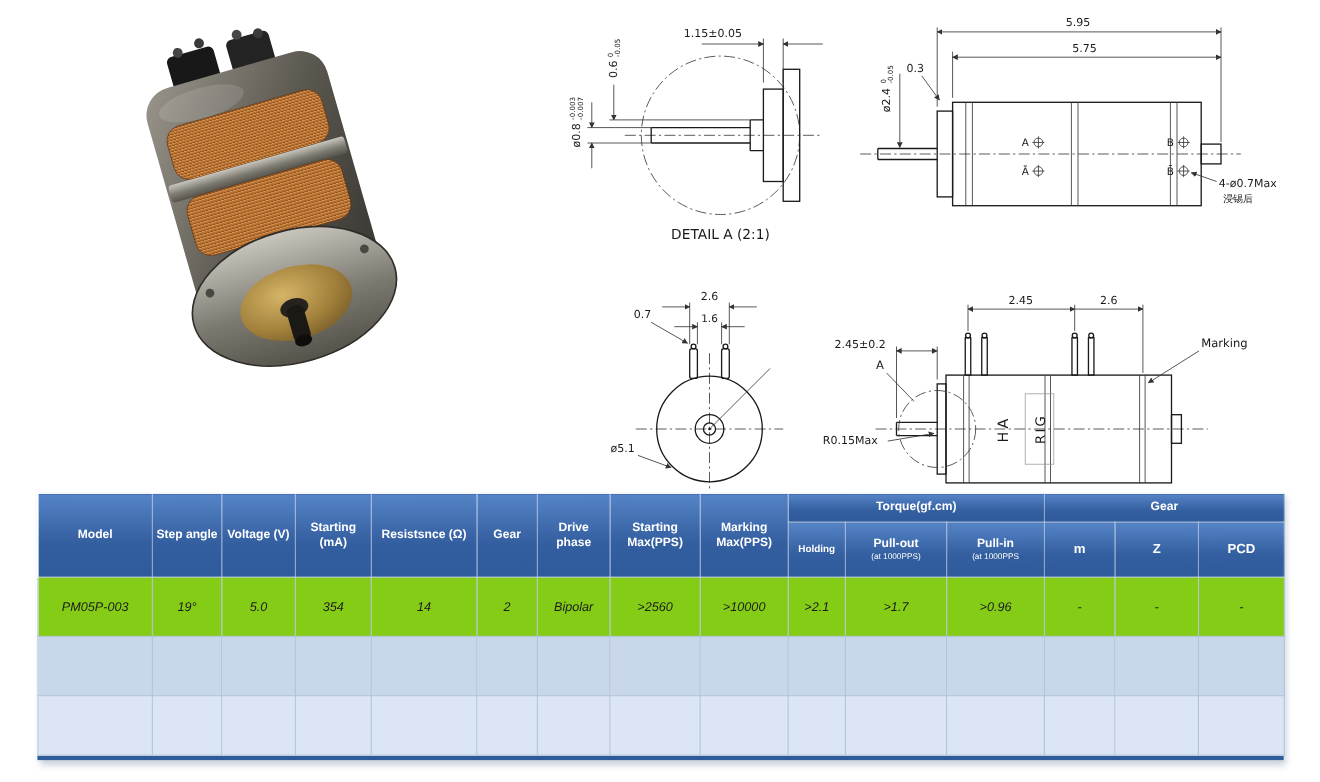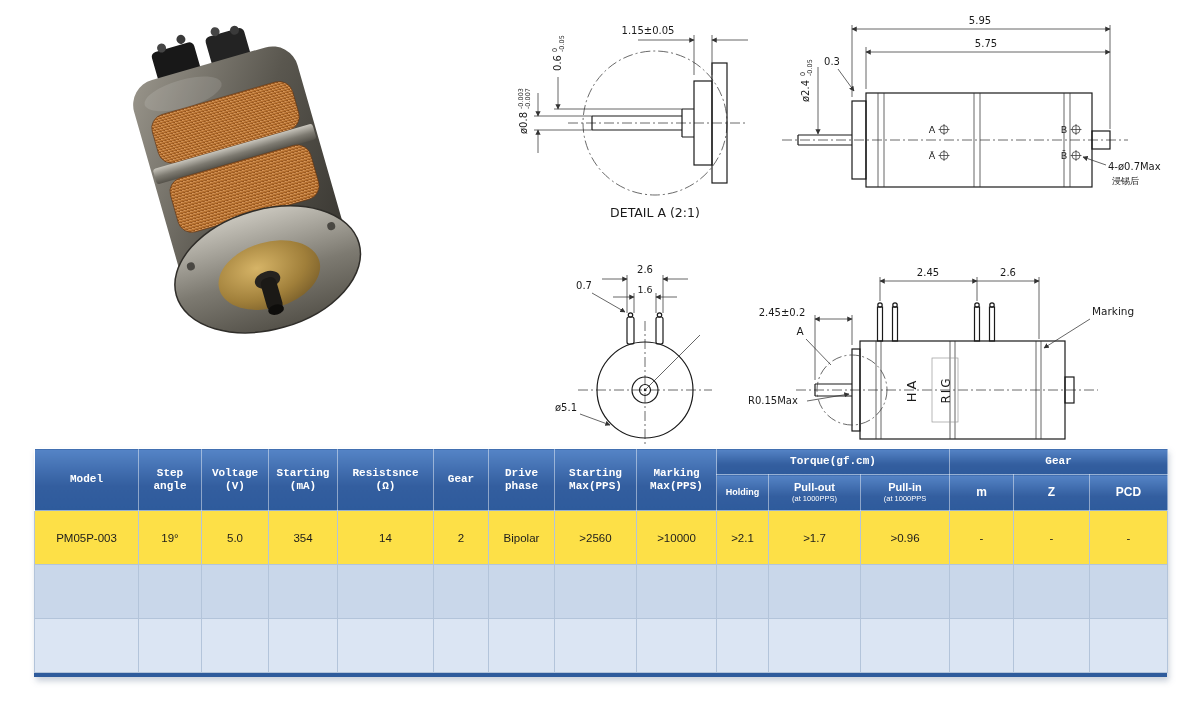--- a/index.html
+++ b/index.html
@@ -18,31 +18,31 @@
     box-shadow:2px 4px 6px rgba(100,120,150,.35);
   }
   table { border-collapse:collapse; width:100%; table-layout:fixed; }
   thead th {
     background:linear-gradient(#5584c6, #335e9f 60%, #2e5b9c);
     color:#ffffff; font-weight:bold; font-size:11px;
     border:1px solid rgba(255,255,255,.45);
     padding:1px 2px; text-align:center; vertical-align:middle;
     line-height:1.15;
   }
-  thead tr.group-row th { height:26px;font-family:Liberation Mono, monospace; }
-  thead tr.sub-row th { height:36px; }
+  thead tr.group-row th { height:26px; }
+  thead tr.sub-row th { height:50px; }
   th.small-head { font-size:9px; }
   th .sub { display:block; font-size:7.5px; font-weight:400; margin-top:1px; }
   th.gear-letter { font-size:12px; }
   tbody td {
     border:1px solid #b3c4da; height:54px;
     text-align:center; vertical-align:middle;
     font-size:11.5px; color:#1c1c1c;
   }
-  tbody tr.row-0 td { background:#fde047; }
+  tbody tr.row-0 td { background:#84cc16;font-style:italic; }
   tbody tr.row-1 td { background:#c9d7ea; }
   tbody tr.row-2 td { background:#dbe5f3; }
   svg text { font-family:"DejaVu Sans", sans-serif; fill:#1a1a1a; }
   .oln { stroke:#1a1a1a; stroke-width:1.2; fill:none; }
   .thin { stroke:#333333; stroke-width:0.75; fill:none; }
   .cl { stroke:#444444; stroke-width:0.8; stroke-dasharray:10 3 2 3; fill:none; }
 </style>
 </head>
 <body>
 

